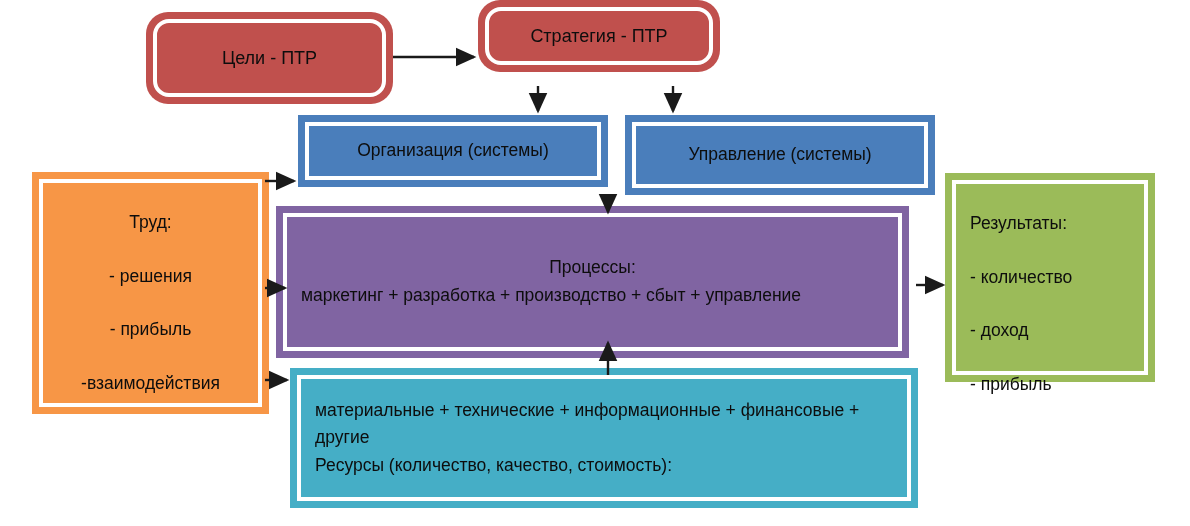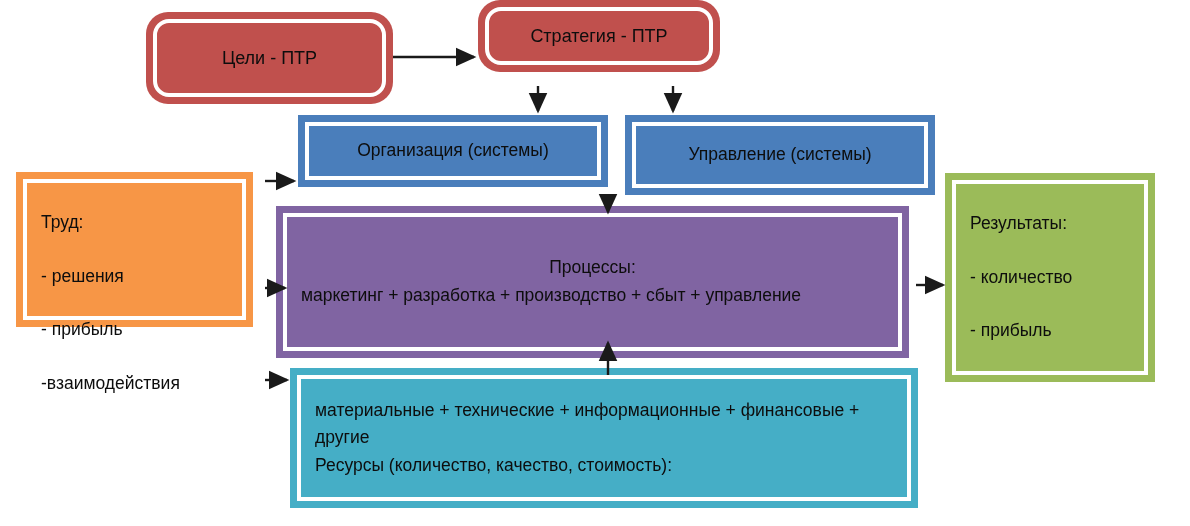--- a/index.html
+++ b/index.html
@@ -115,33 +115,34 @@
     </div>
   </div>
 
   <div class="box cyan" style="left:290px; top:368px; width:628px; height:140px;">
     <div class="inner">
       <div class="txt">материальные + технические + информационные + финансовые + другие</div>
       <div class="txt">Ресурсы (количество, качество, стоимость):</div>
     </div>
   </div>
 
-  <div class="box orange" style="left:16px; top:172px; width:237px; height:155px;">
+  <div class="box orange" style="left:32px; top:172px; width:237px; height:242px;text-align:center;">
     <div class="inner">
       <div class="txt">Труд:</div>
       <div class="txt">- решения</div>
       <div class="txt">- прибыль</div>
       <div class="txt">-взаимодействия</div>
     </div>
   </div>
 
   <div class="box green" style="left:945px; top:173px; width:210px; height:209px;">
     <div class="inner">
       <div class="txt">Результаты:</div>
       <div class="txt">- количество</div>
+      <div class="txt">- доход</div>
       <div class="txt">- прибыль</div>
     </div>
   </div>
 
   <div class="conn" style="left:0; top:0; width:1190px; height:526px;">
     <svg width="1190" height="526" viewBox="0 0 1190 526">
       <defs>
         <marker id="ah" markerWidth="9" markerHeight="9" refX="7.6" refY="4.5" orient="auto" markerUnits="strokeWidth">
           <path d="M0,0.6 L8.6,4.5 L0,8.4 z" fill="#1a1a1a"></path>
         </marker>

